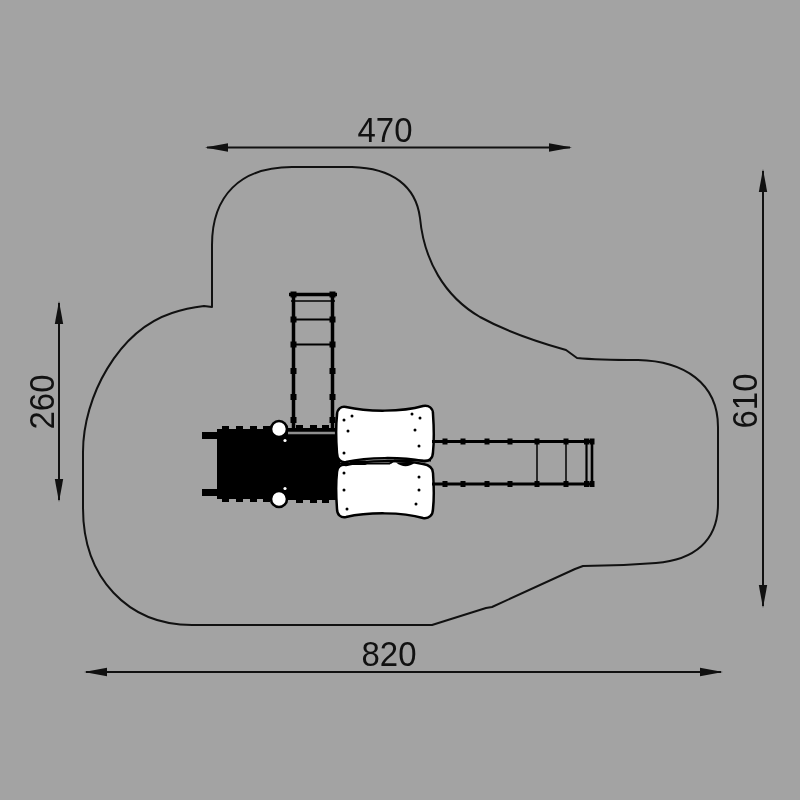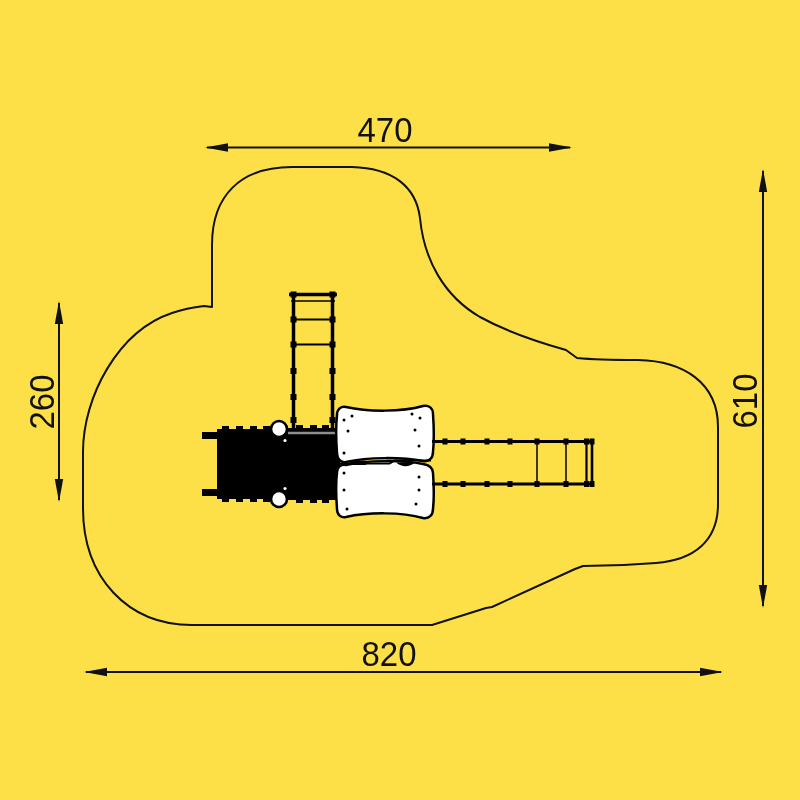--- a/index.html
+++ b/index.html
@@ -8,21 +8,21 @@
     background: #ffffff;
     width: 800px;
     height: 800px;
     overflow: hidden;
     font-family: "Liberation Sans", sans-serif;
   }
   .canvas {
     position: relative;
     width: 800px;
     height: 800px;
-    background: #fde047;
+    background: #a3a3a3;
     text-decoration: underline;
   }
   svg { display: block; }
   .dim-text {
     font-family: "Liberation Sans", "DejaVu Sans", sans-serif;
     font-size: 35px;
     fill: #111111;
   }
 </style>
 </head>

